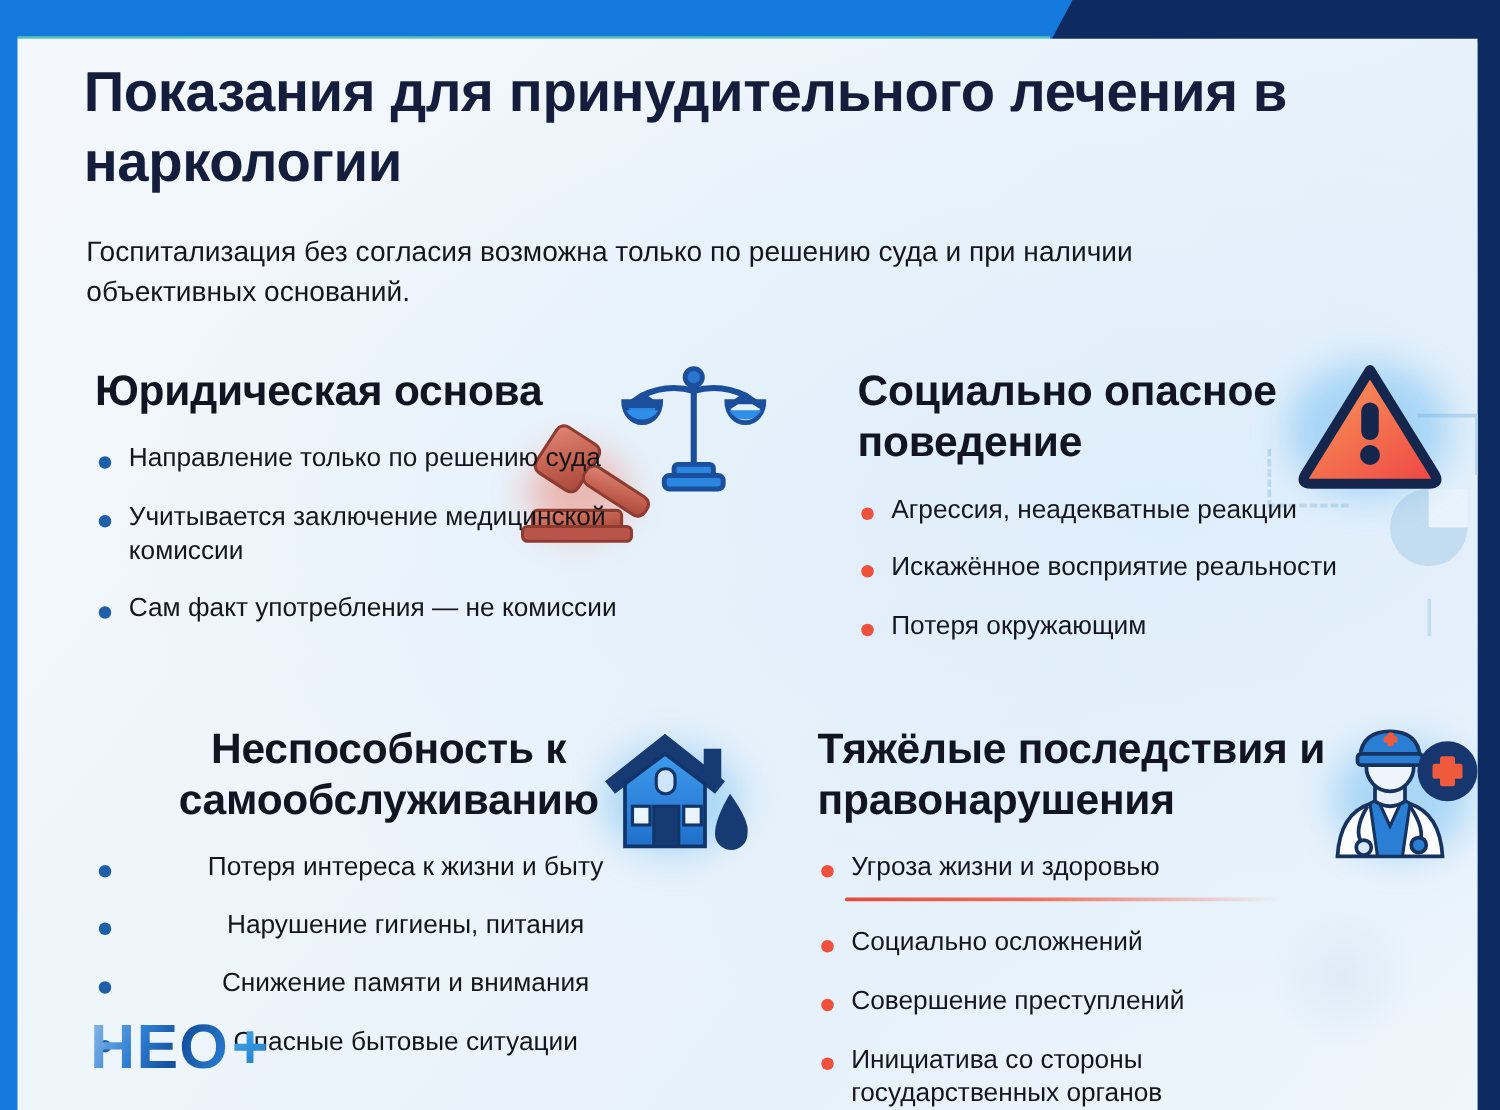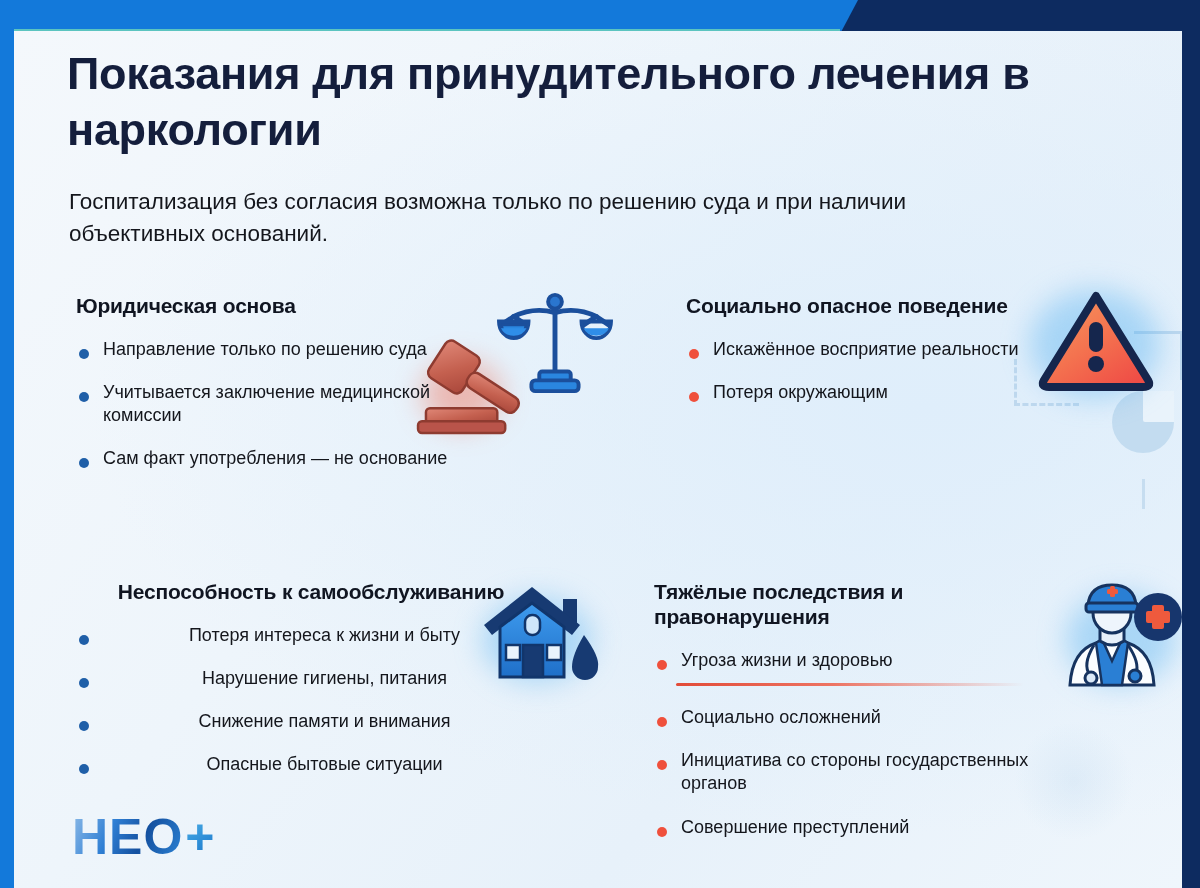--- a/index.html
+++ b/index.html
@@ -131,36 +131,36 @@
     font-weight: 400;
     color: #14161c;
   }
 
   
   .section {
     position: absolute;
   }
   .section-heading {
     margin: 0 0 12px 0;
-    font-size: 21px;
+    font-size: 34px;
     line-height: 1.2;
     font-weight: 700;
     color: #101521;
     letter-spacing: -0.2px;
   }
   .bullets {
     list-style: none;
     margin: 0;
     padding: 0;
   }
   .bullets li {
     position: relative;
     padding-left: 27px;
     margin-bottom: 9px;
-    font-size: 18px;
+    font-size: 21px;
     line-height: 1.28;
     color: #14161c;
     margin-top: 20px;
   }
   .bullets li::before {
     content: "";
     position: absolute;
     left: 3px;
     top: 11px;
     width: 10px;
@@ -351,27 +351,28 @@
           <rect x="90" y="24" width="12" height="24" rx="2"></rect>
         </g>
       </svg>
     </div>
 
     <div class="section sec-left sec-legal">
       <h2 class="section-heading">Юридическая основа</h2>
       <ul class="bullets">
         <li>Направление только по решению суда</li>
         <li>Учитывается заключение медицинской комиссии</li>
-        <li>Сам факт употребления — не основание</li>
+        <li>Сам факт употребления — не комиссии</li>
       </ul>
     </div>
 
     <div class="section sec-right sec-social">
       <h2 class="section-heading">Социально опасное поведение</h2>
       <ul class="bullets">
+        <li>Агрессия, неадекватные реакции</li>
         <li>Искажённое восприятие реальности</li>
         <li>Потеря окружающим</li>
       </ul>
     </div>
 
     <div class="section sec-left sec-selfcare">
       <h2 class="section-heading">Неспособность к самообслуживанию</h2>
       <ul class="bullets">
         <li>Потеря интереса к жизни и быту</li>
         <li>Нарушение гигиены, питания</li>
@@ -381,22 +382,22 @@
     </div>
 
     <div class="section sec-right sec-severe">
       <h2 class="section-heading">Тяжёлые последствия и правонарушения</h2>
       <ul class="bullets">
         <li>Угроза жизни и здоровью</li>
       </ul>
       <div class="red-divider"></div>
       <ul class="bullets">
         <li>Социально осложнений</li>
+        <li>Совершение преступлений</li>
         <li>Инициатива со стороны государственных органов</li>
-        <li>Совершение преступлений</li>
       </ul>
     </div>
 
     <div class="logo">
       <span class="logo-text">НЕО</span>
       <span class="logo-plus">+</span>
     </div>
 
   </div>
 </div>

